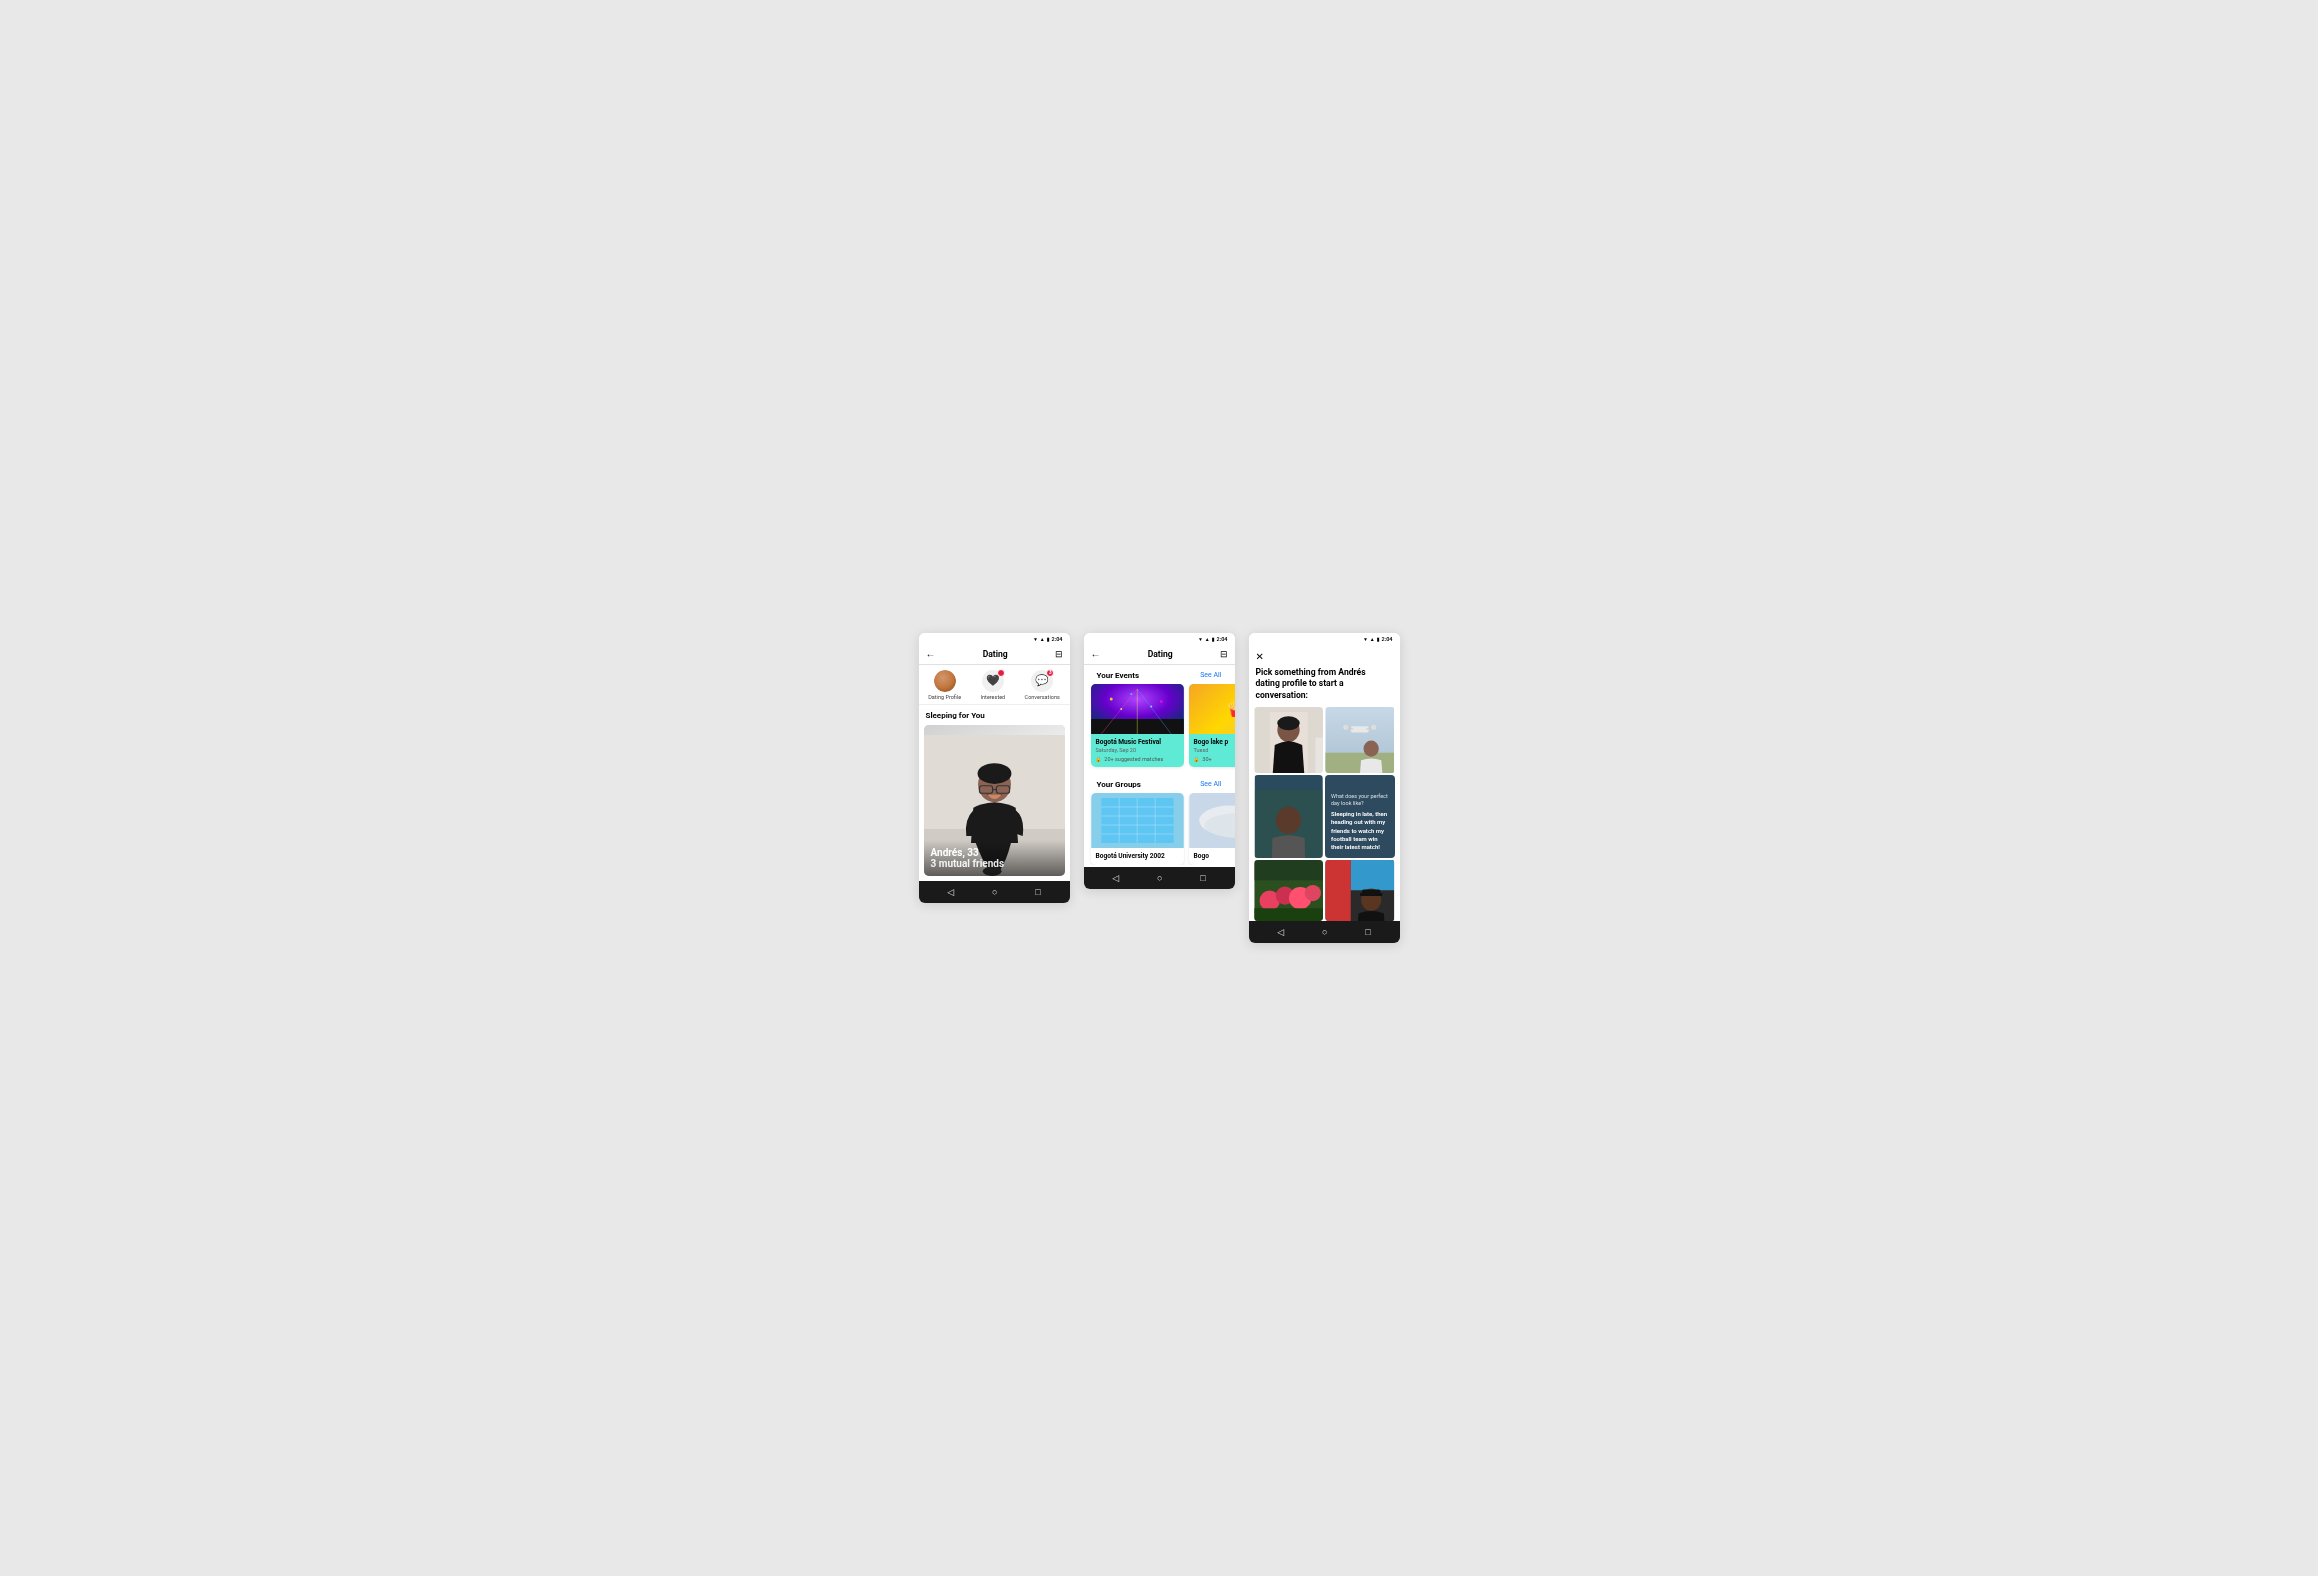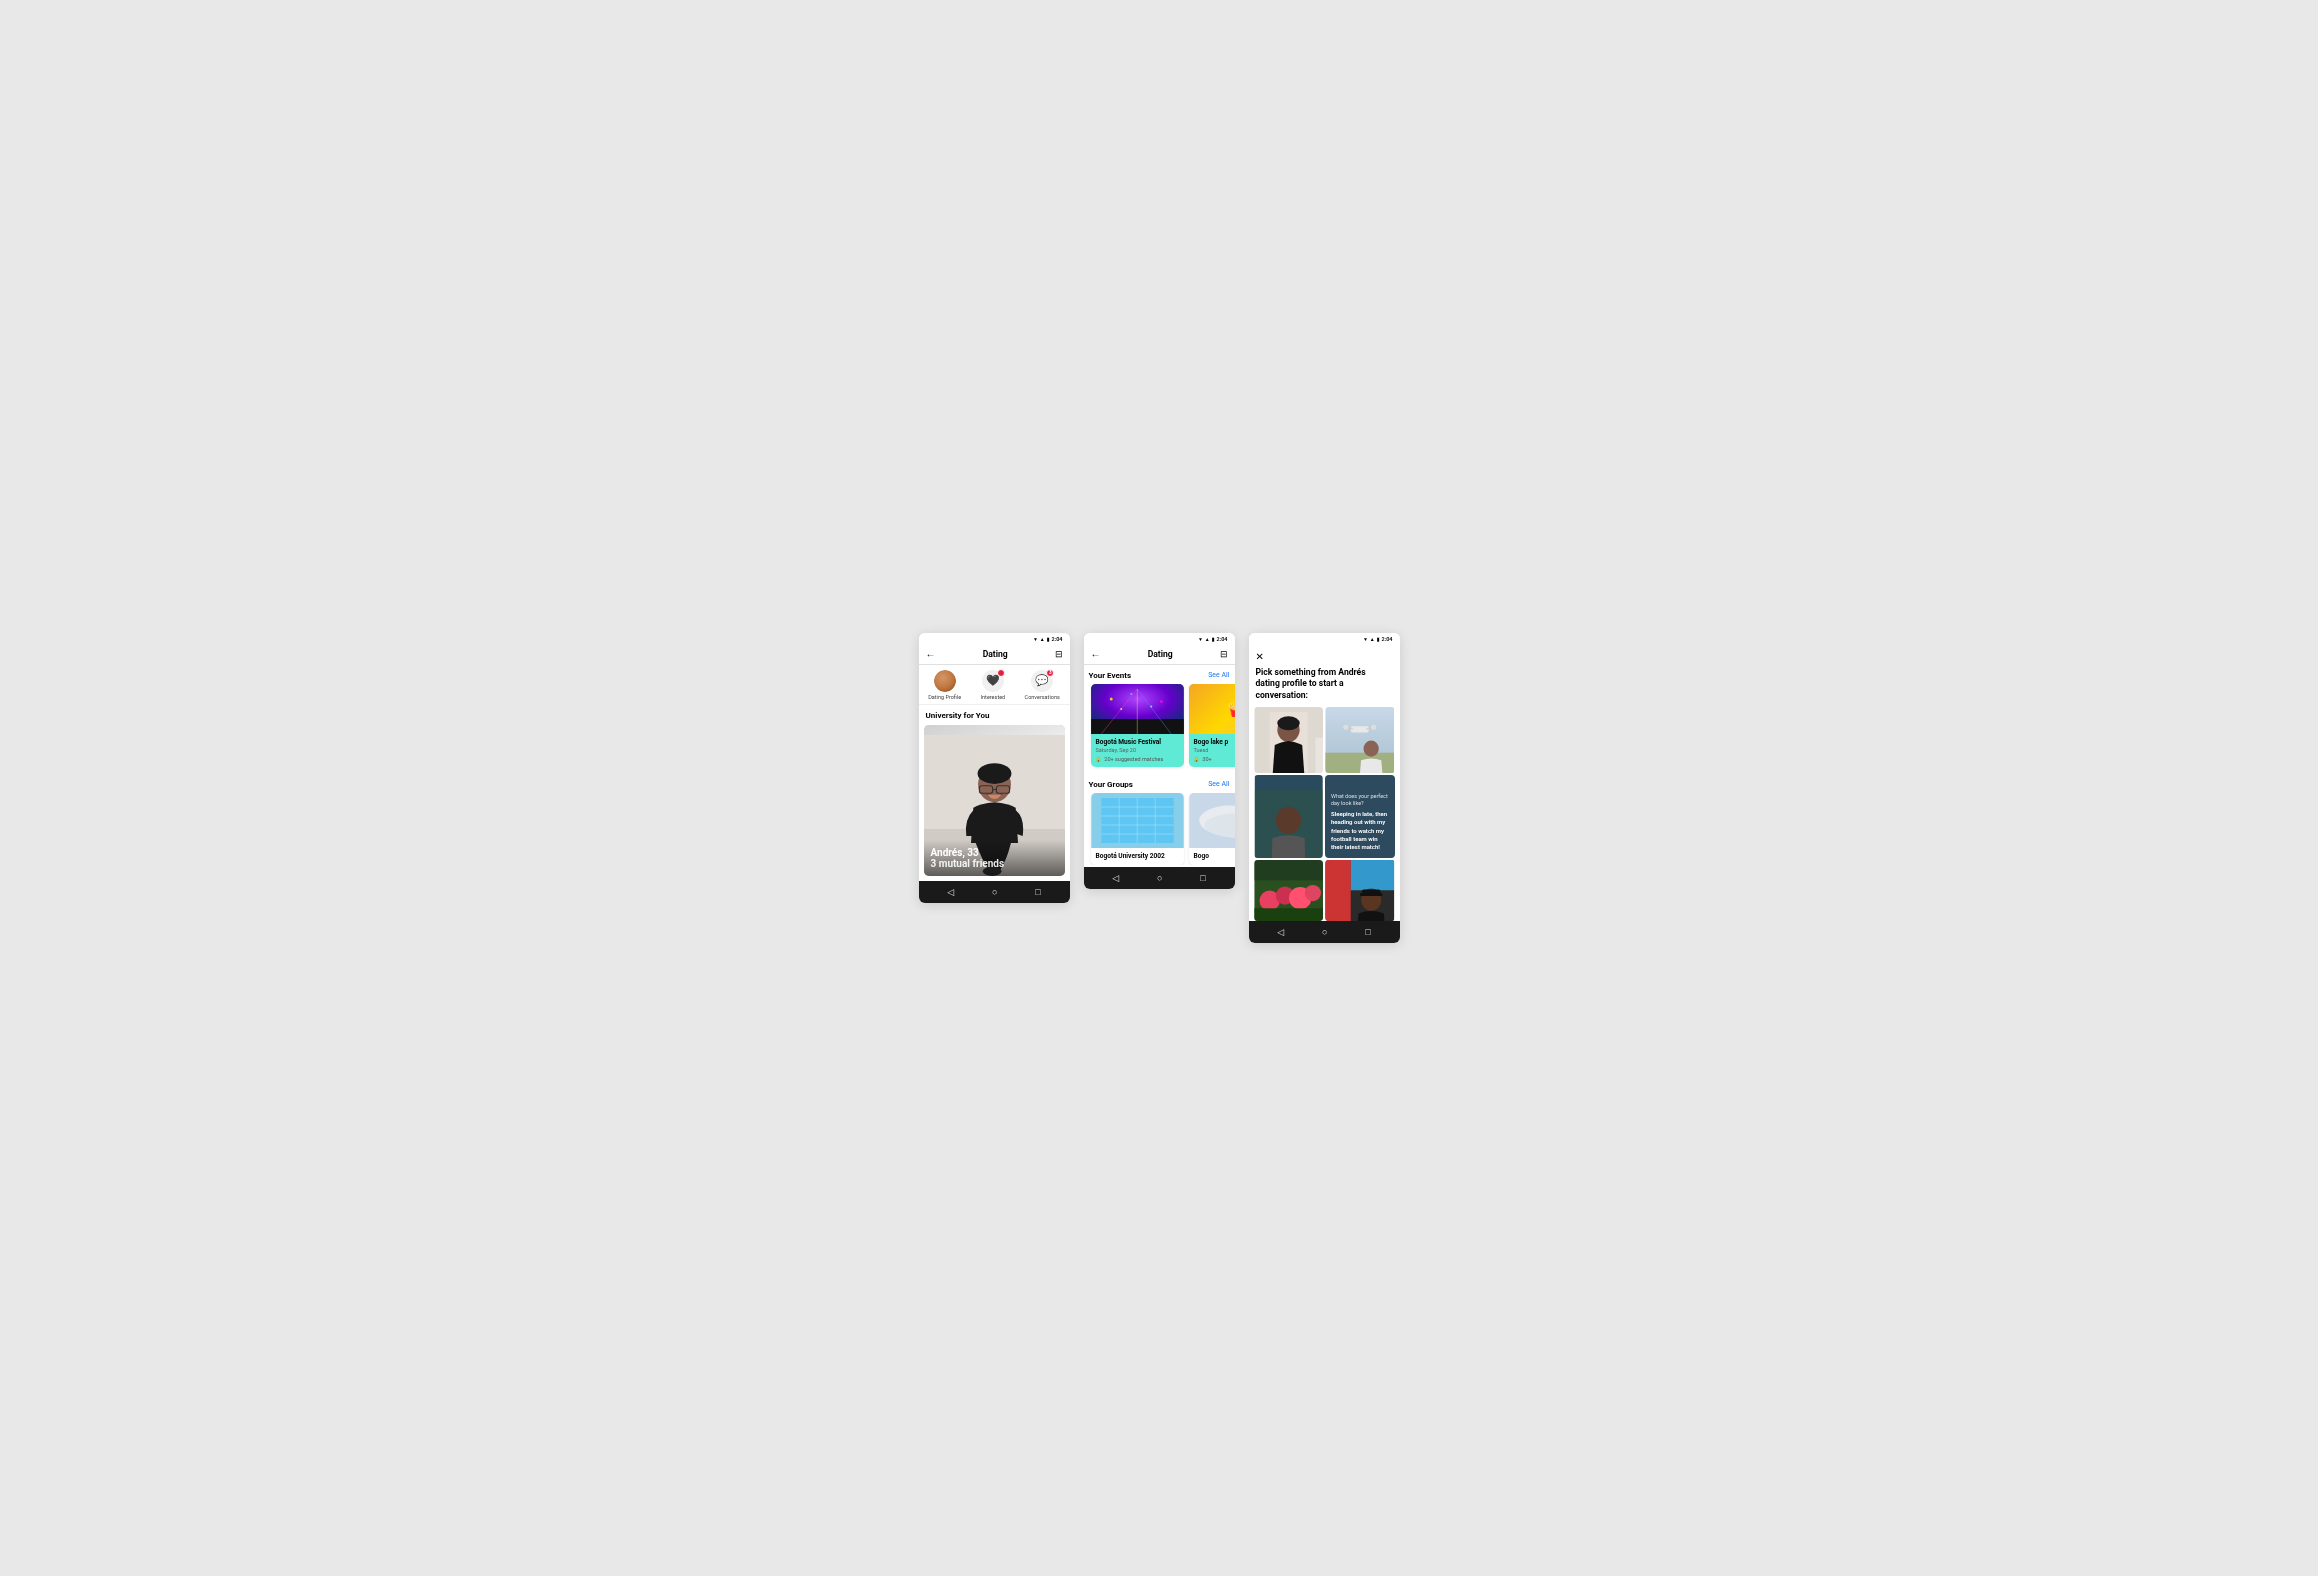--- a/index.html
+++ b/index.html
@@ -204,21 +204,21 @@
       color: #fff;
       font-size: 9px;
       cursor: pointer;
       opacity: 0.85;
     }
     
     .events-header {
       display: flex;
       justify-content: space-between;
       align-items: center;
-      padding: 6px 5px 4px;
+      padding: 6px 13px 4px;
     }
     .events-title {
       font-size: 8px;
       font-weight: 700;
     }
     .see-all {
       font-size: 7px;
       color: #1877f2;
       cursor: pointer;
     }
@@ -398,21 +398,21 @@
       <div class="nav-tab">
         <div class="chat-icon-container">
           <span style="font-size:11px;">💬</span>
           <div class="badge">3</div>
         </div>
         <span class="nav-tab-label">Conversations</span>
       </div>
     </div>
 
     <div class="phone-content">
-      <div class="section-title">University for You</div>
+      <div class="section-title">Sleeping for You</div>
 
       <div class="profile-card">
         <div class="profile-card-img">
           
           <svg width="100%" height="100%" viewBox="0 0 300 300" preserveAspectRatio="xMidYMax meet">
             <rect width="300" height="300" fill="#e8e4df"></rect>
 
             <rect x="0" y="0" width="300" height="300" fill="#e0dbd5"></rect>
             <rect x="0" y="200" width="300" height="100" fill="#d0cbc5"></rect>
 

